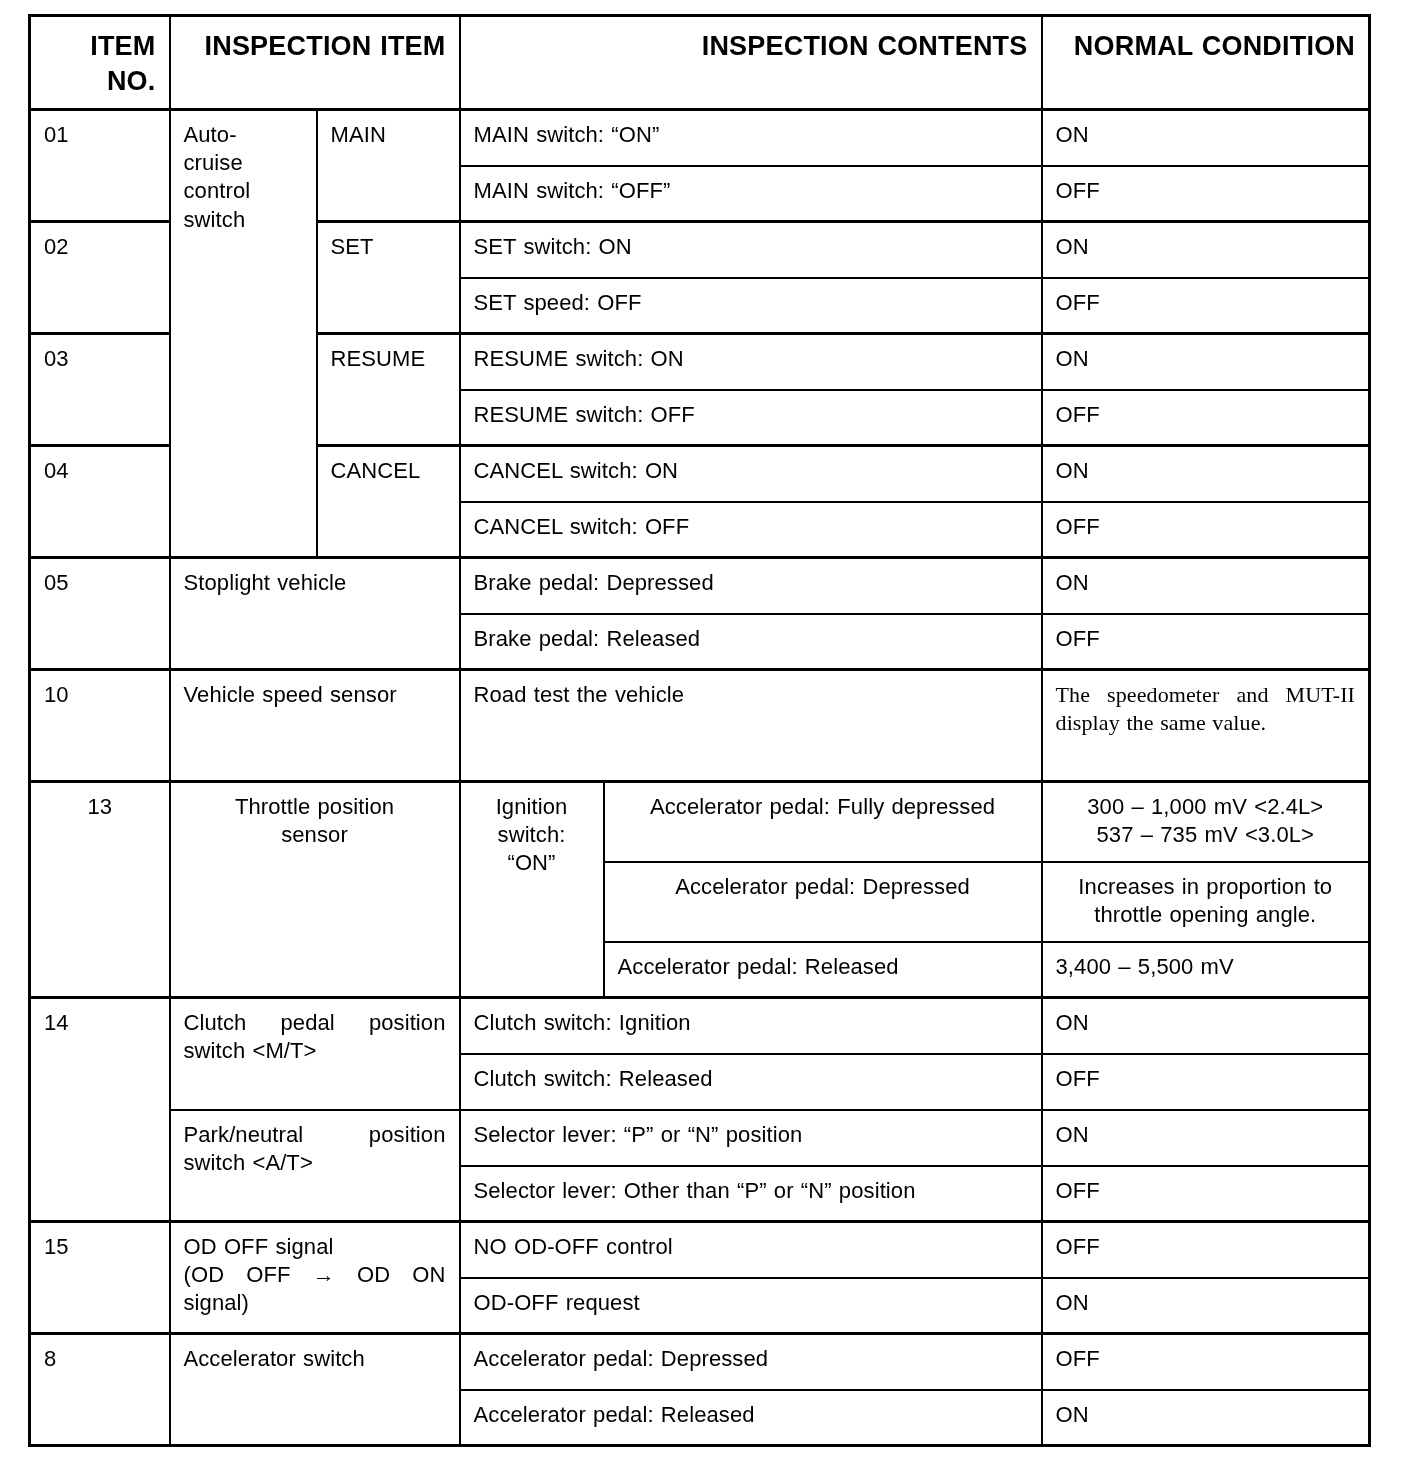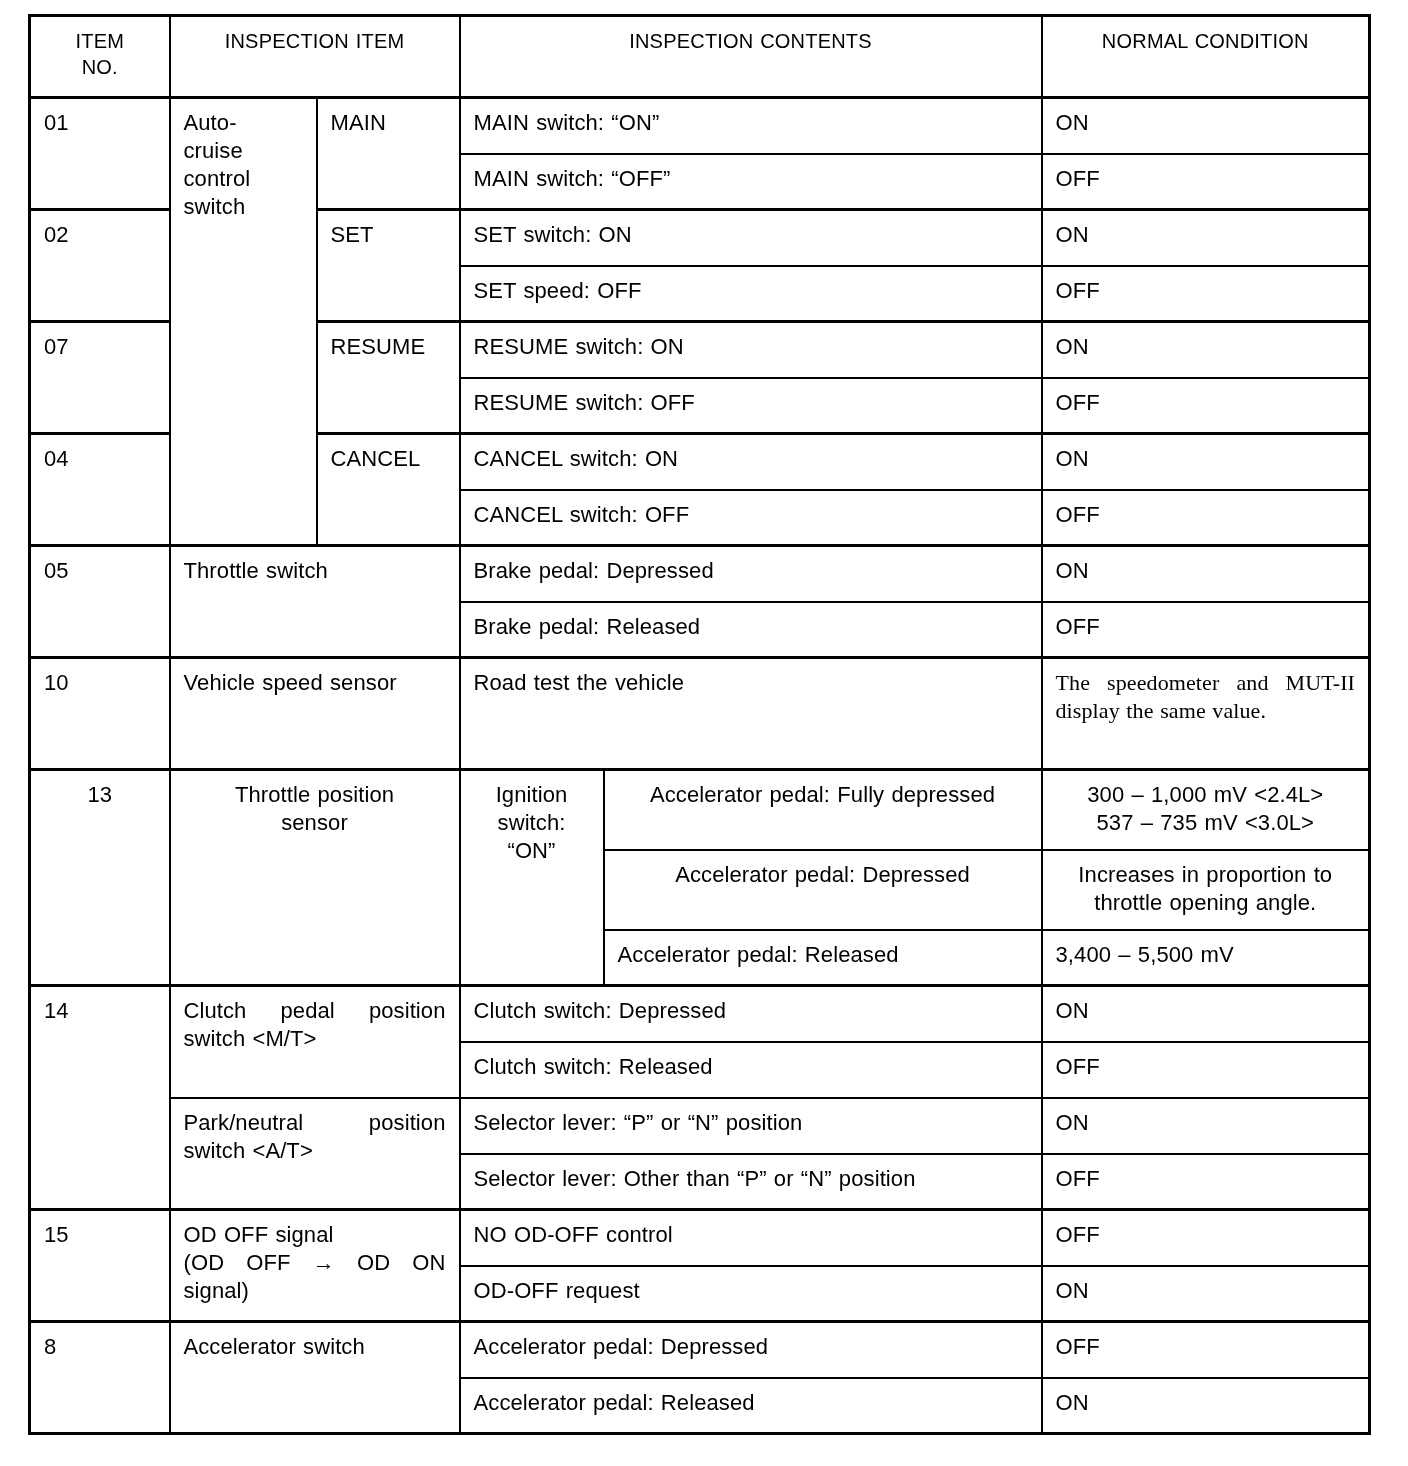--- a/index.html
+++ b/index.html
@@ -30,23 +30,23 @@
     border: 2px solid #000;
     vertical-align: top;
     padding: 10px 13px;
     font-size: 22px;
     line-height: 1.28;
     overflow: hidden;
     word-spacing: 1px;
     letter-spacing: 0.1px;
   }
   table.insp th {
-    font-weight: normal;
-    font-size: 20px;
-    text-align: center;
+    font-weight: bold;
+    font-size: 27px;
+    text-align: right;
     padding-top: 12px;
     border-bottom-width: 3px;
     letter-spacing: 0.2px;
   }
   
   tr.hHdr  { height: 82px; }
   tr.hStd  { height: 56px; }
   tr.hTall { height: 112px; }
   tr.h80   { height: 80px; text-align: center; }
   
@@ -103,21 +103,21 @@
       <td rowspan="2">SET</td>
       <td colspan="2" class="bl3">SET switch: ON</td>
       <td class="bl3">ON</td>
     </tr>
     <tr class="hStd">
       <td colspan="2" class="bl3">SET speed: OFF</td>
       <td class="bl3">OFF</td>
     </tr>
 
     <tr class="hStd gs">
-      <td rowspan="2">07</td>
+      <td rowspan="2">03</td>
       <td rowspan="2">RESUME</td>
       <td colspan="2" class="bl3">RESUME switch: ON</td>
       <td class="bl3">ON</td>
     </tr>
     <tr class="hStd">
       <td colspan="2" class="bl3">RESUME switch: OFF</td>
       <td class="bl3">OFF</td>
     </tr>
 
     <tr class="hStd gs">
@@ -126,21 +126,21 @@
       <td colspan="2" class="bl3">CANCEL switch: ON</td>
       <td class="bl3">ON</td>
     </tr>
     <tr class="hStd">
       <td colspan="2" class="bl3">CANCEL switch: OFF</td>
       <td class="bl3">OFF</td>
     </tr>
 
     <tr class="hStd gs">
       <td rowspan="2">05</td>
-      <td colspan="2" rowspan="2" class="bl3">Throttle switch</td>
+      <td colspan="2" rowspan="2" class="bl3">Stoplight vehicle</td>
       <td colspan="2" class="bl3">Brake pedal: Depressed</td>
       <td class="bl3">ON</td>
     </tr>
     <tr class="hStd">
       <td colspan="2" class="bl3">Brake pedal: Released</td>
       <td class="bl3">OFF</td>
     </tr>
 
     <tr class="hTall gs">
       <td>10</td>
@@ -165,21 +165,21 @@
       <td class="bl3">Increases in proportion to throttle opening angle.</td>
     </tr>
     <tr class="hStd">
       <td>Accelerator pedal: Released</td>
       <td class="bl3">3,400 – 5,500 mV</td>
     </tr>
 
     <tr class="hStd gs">
       <td rowspan="4">14</td>
       <td colspan="2" rowspan="2" class="bl3 justify">Clutch pedal position switch &lt;M/T&gt;</td>
-      <td colspan="2" class="bl3">Clutch switch: Depressed</td>
+      <td colspan="2" class="bl3">Clutch switch: Ignition</td>
       <td class="bl3">ON</td>
     </tr>
     <tr class="hStd">
       <td colspan="2" class="bl3">Clutch switch: Released</td>
       <td class="bl3">OFF</td>
     </tr>
     <tr class="hStd">
       <td colspan="2" rowspan="2" class="bl3 justify">Park/neutral position switch &lt;A/T&gt;</td>
       <td colspan="2" class="bl3">Selector lever: “P” or “N” position</td>
       <td class="bl3">ON</td>

